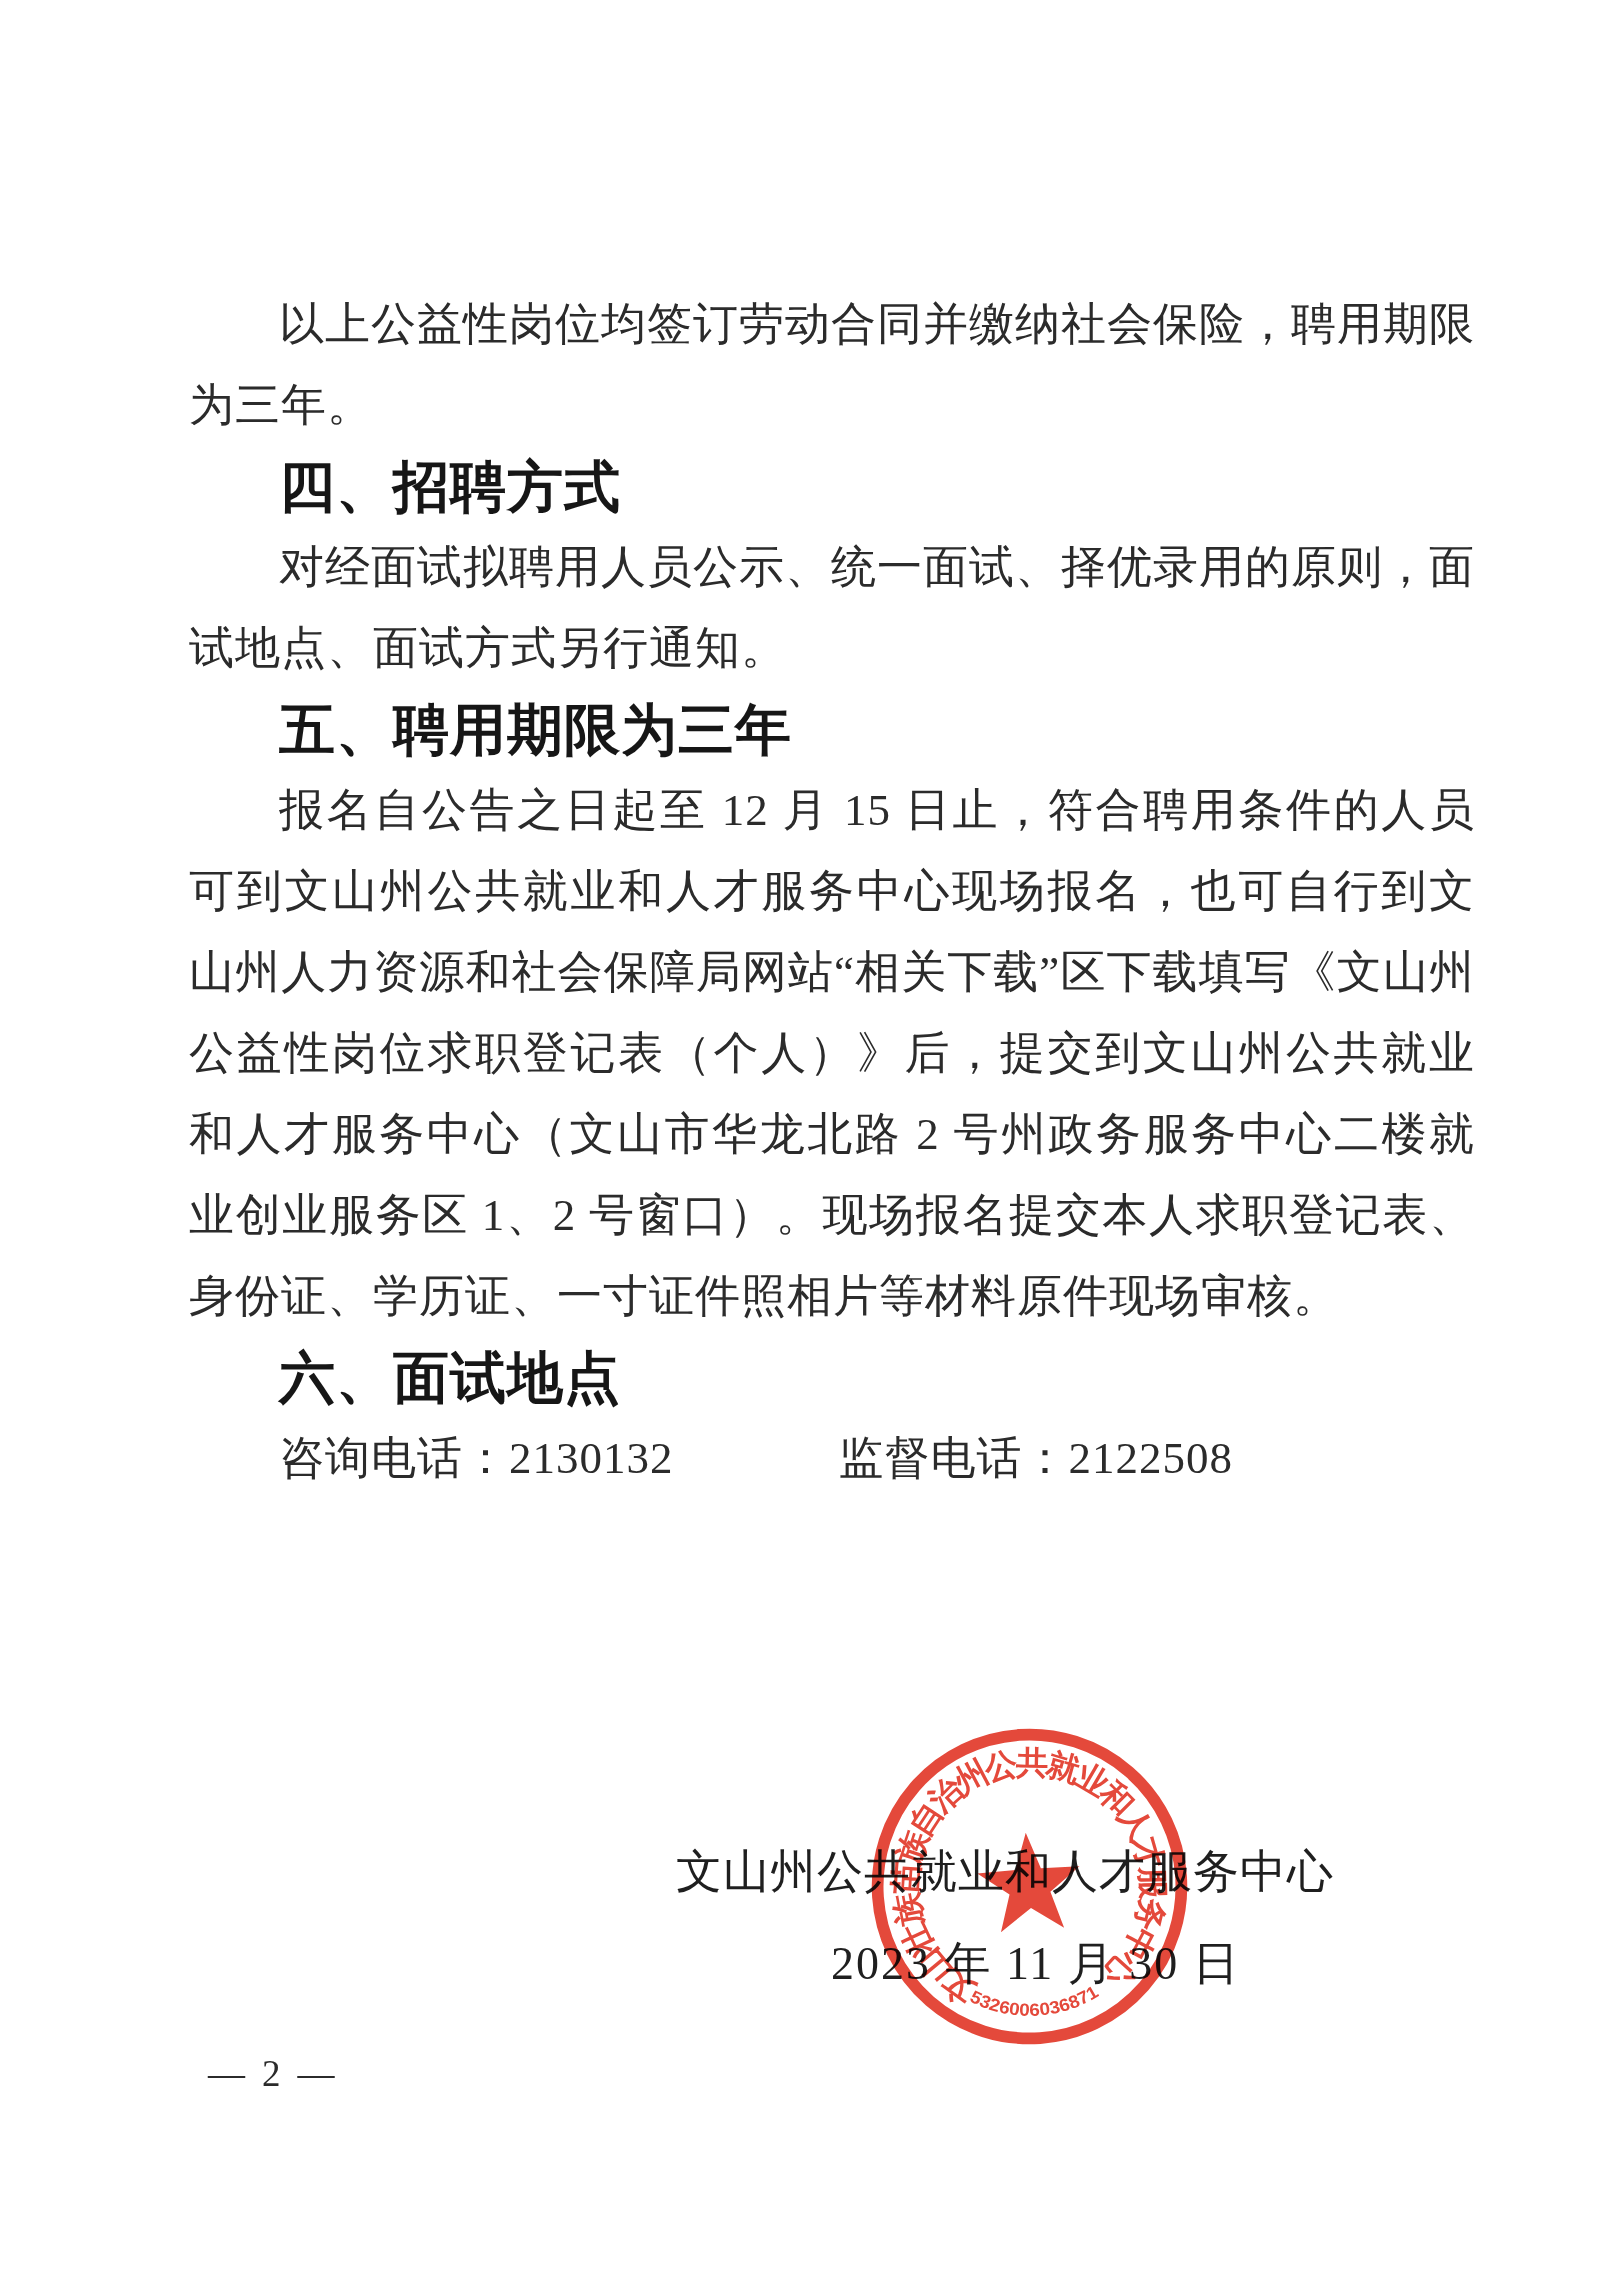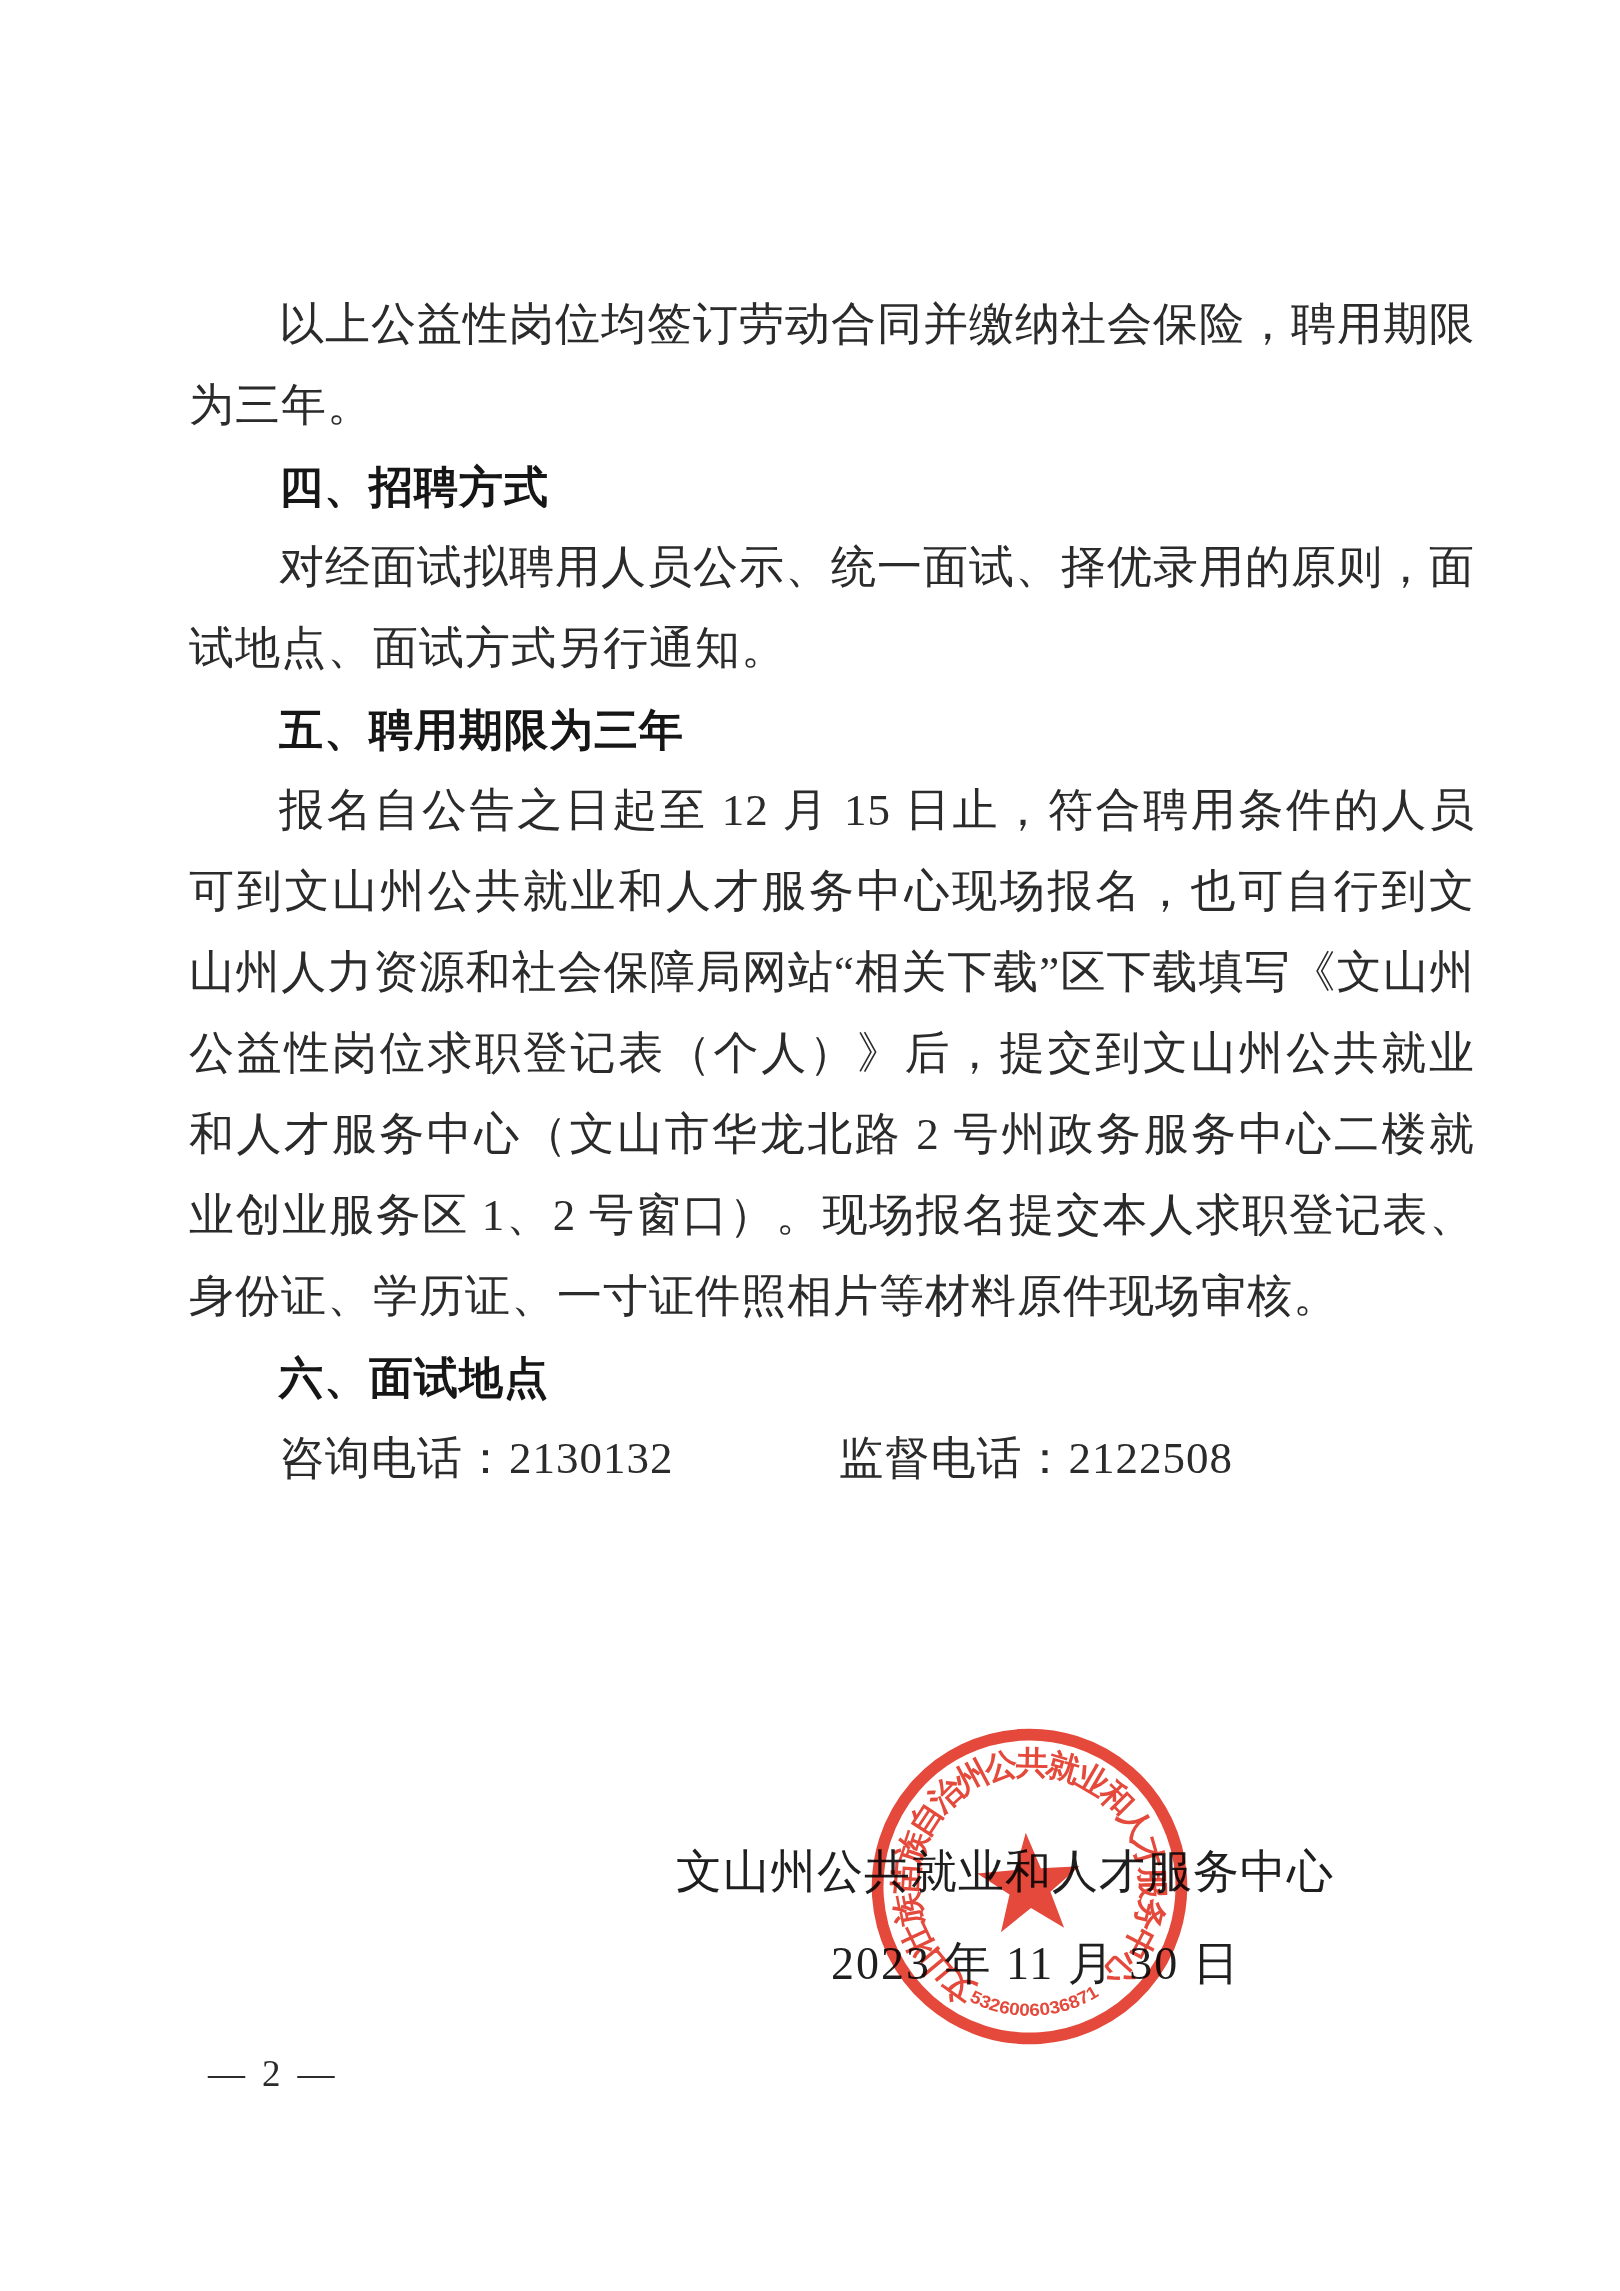--- a/index.html
+++ b/index.html
@@ -21,21 +21,21 @@
     line-height:81px;
     text-align:justify;
     text-justify:inter-character;
     letter-spacing:1px;
     color:#2b2b2b;
   }
   .doc p.para{ text-indent:90px; }
   .doc p.heading{
     font-family:"Liberation Sans","DejaVu Sans",sans-serif;
     font-weight:700;
-    font-size:44px;
+    font-size:56px;
     text-indent:90px;
     text-align:left;
     color:#161616;
   }
   .phone-line{
     text-indent:90px;
     white-space:nowrap;
     text-align:right;
   }
   .phone-line .phone-supervise{ margin-left:165px; }

